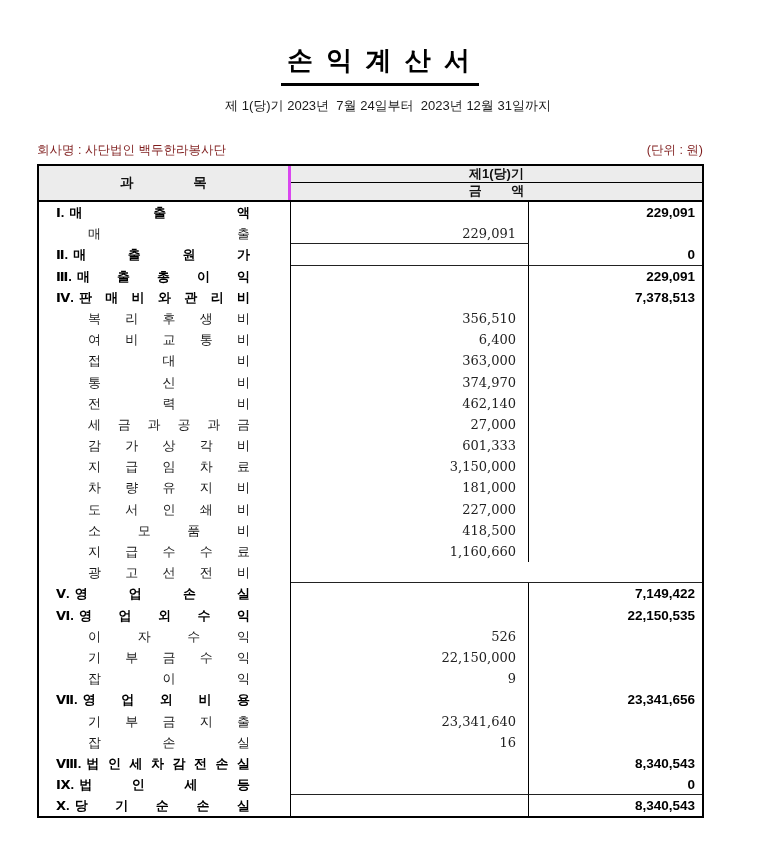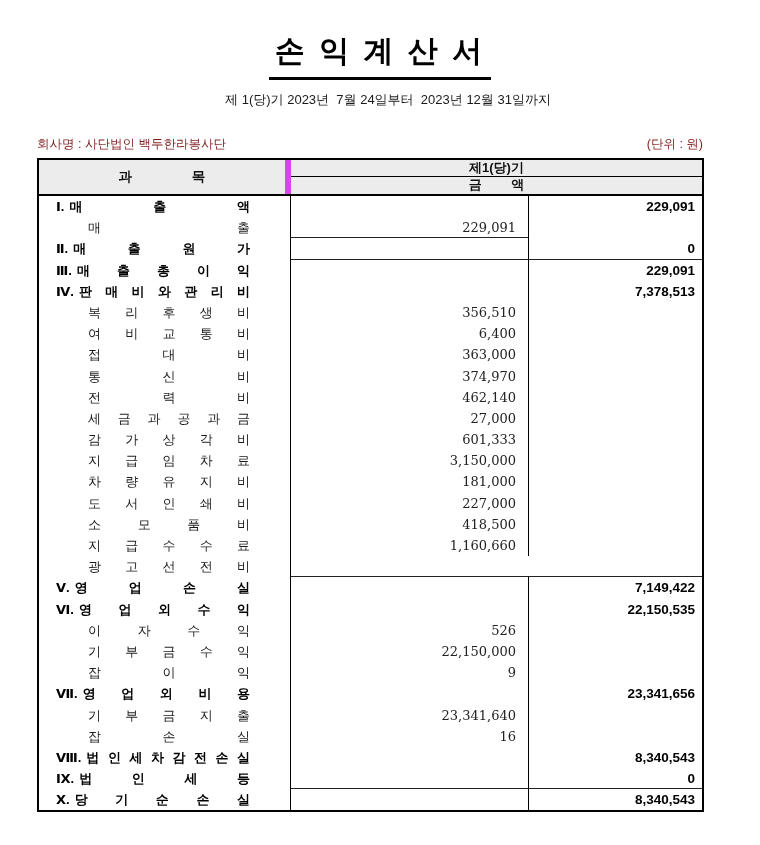--- a/index.html
+++ b/index.html
@@ -7,45 +7,46 @@
   body {
     width:760px; height:845px;
     font-family:"Liberation Sans","DejaVu Sans",sans-serif;
     color:#111; overflow:hidden;
   }
   .page { width:760px; height:845px; position:relative; }
 
   .title-wrap { text-align:center; padding-top:31px; }
   .doc-title {
     display:inline-block;
-    font-size:30px; font-weight:bold; letter-spacing:3px;
+    font-size:26px; font-weight:bold; letter-spacing:3px;
     white-space:pre;
     padding:0 6px 5px 6px;
     border-bottom:3px solid #000;
     color:#000;
+    margin-top:12px;
   }
   .subtitle {
     margin-top:11px; text-align:center;
     font-size:13px; color:#1a1a1a; white-space:pre;padding-left:16px;
   }
   .meta {
     margin:27px 57px 0 37px;
     display:flex; justify-content:space-between; align-items:flex-start;
     font-size:12.5px; color:#7f1d1d;
   }
 
   .fin-table {
     margin:5px 0 0 37px;
     width:667px;
     border:2px solid #000;
     background:#fff;
   }
   .thead { display:flex; border-bottom:2px solid #000; background:#ececec; }
   .th-subject {
-    width:252px; border-right:6px solid #d946ef;
+    width:252px; border-right:3px solid #d946ef;
     display:flex; align-items:center; justify-content:center;
     font-weight:bold; font-size:13.5px;
   }
   .th-subject span { word-spacing:56px; white-space:pre; }
   .th-right { flex:1; display:flex; flex-direction:column; }
   .th-period {
     height:17px; line-height:16px; text-align:center;
     font-weight:bold; font-size:13px;
     border-bottom:1px solid #000;
   }

